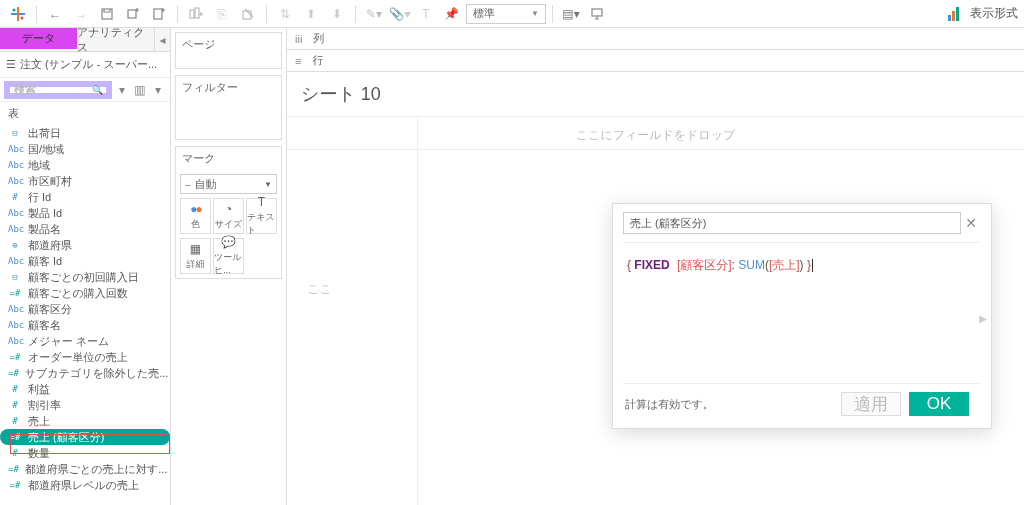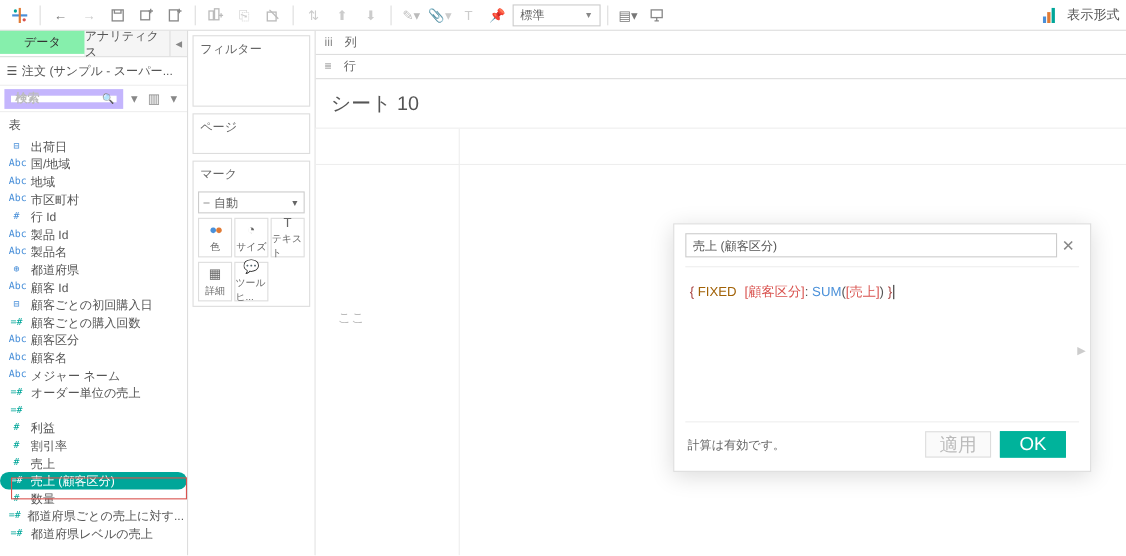--- a/index.html
+++ b/index.html
@@ -11,21 +11,21 @@
   .tb-right { margin-left: auto; display: flex; align-items: center; gap: 6px; }
   .showme { display: flex; align-items: center; gap: 8px; font-size: 12px; color: #555; cursor: pointer; }
   .showme-icon { width: 14px; height: 14px; }
 
   .main { display: flex; height: calc(100% - 28px); }
 
   
   .leftcol { width: 171px; border-right: 1px solid #ddd; display: flex; flex-direction: column; }
   .tabs { display: flex; height: 24px; border-bottom: 1px solid #ddd; }
   .tab { flex: 1; display: flex; align-items: center; justify-content: center; font-size: 11px; color: #555; cursor: pointer; }
-  .tab.active { background: #86efac; border-bottom: 2px solid #fff; color: #333; }
+  .tab.active { background: #d946ef; border-bottom: 2px solid #fff; color: #333; }
   .tab.inactive { background: #f5f5f5; }
   .tabs-caret { width: 16px; display: flex; align-items: center; justify-content: center; color: #888; background:#f5f5f5; border-left:1px solid #ddd;}
   .datasource { height: 26px; display: flex; align-items: center; gap: 4px; padding: 0 6px; font-size: 11px; color: #555; white-space: nowrap; overflow: hidden; border-bottom:1px solid #eee;}
   .search-row { height: 24px; display: flex; align-items: center; gap: 2px; padding: 2px 4px; border-bottom:1px solid #eee;}
   .search-box { flex: 1; border: 6px solid #c4b5fd; height: 18px; font-size: 11px; padding: 0 14px 0 4px; color: #999; position:relative; display:flex; align-items:center;font-weight:bold;}
   .search-box::after{content:"🔍"; position:absolute; right:2px; font-size:9px; color:#999;}
   .mini-icon { width: 16px; height: 16px; display: flex; align-items: center; justify-content: center; color: #888; cursor:pointer;}
   .section-head { font-size: 11px; padding: 4px 8px; color: #555; }
   .fields { overflow-y: auto; flex: 1; }
   .field-row { height: 16px; display: flex; align-items: center; gap: 6px; padding: 0 8px; font-size: 11px; color: #555; white-space: nowrap; overflow: hidden; cursor: pointer; }
@@ -58,21 +58,21 @@
   .drop-hint { color: #bbb; font-size: 12px; text-align: center; position: absolute; left: 50%; transform: translateX(-50%); }
 
   
   .dialog { position: absolute; left: 325px; top: 175px; width: 380px; background: #fff; box-shadow: 0 4px 20px rgba(0,0,0,0.15); border: 1px solid #ddd; z-index: 50; }
   .dlg-head { display: flex; padding: 8px 10px; align-items: center; }
   .dlg-title-box { flex: 1; border: 1px solid #ccc; height: 22px; font-size: 11px; padding: 0 6px; display: flex; align-items: center; color: #555; }
   .dlg-close { width: 20px; text-align: center; color: #888; cursor: pointer; font-size: 14px; }
   .dlg-sep { height: 1px; background: #eee; margin: 0 10px; }
   .dlg-body { padding: 14px 14px 6px 14px; min-height: 140px; font-family: "Consolas", monospace; font-size: 12px; position:relative;}
   .tok-brace { color: #a94442; }
-  .tok-kw { color: #a16207; }
+  .tok-kw { color: #701a75; font-weight: bold; }
   .tok-field { color: #d9534f; }
   .tok-fn { color: #4a90d9; }
   .cursor { display:inline-block; width:1px; height:13px; background:#333; vertical-align:middle; margin-left:1px;}
   .dlg-expand { position:absolute; right:4px; top:50%; color:#ccc; font-size:10px; cursor:pointer;}
   .dlg-foot { display: flex; align-items: center; padding: 8px 22px 12px 12px; gap: 8px; }
   .dlg-status { flex: 1; font-size: 11px; color: #666; }
   .btn { height: 24px; min-width: 60px; border: 1px solid #7f1d1d; background: #fff; font-size: 17px; display: flex; align-items: center; justify-content: center; cursor: pointer; }
   .btn.disabled { color: #bbb; border-color: #ddd; background: #fafafa; }
   .btn.primary { background: #00b39b; color: #fff; border-color: #00b39b; }
 
@@ -236,20 +236,21 @@
         <div class="field-row">
           <span class="field-icon ic-blue">Abc</span>
           <span>メジャー ネーム</span>
         </div>
         <div class="field-row">
           <span class="field-icon ic-teal">=#</span>
           <span>オーダー単位の売上</span>
         </div>
         <div class="field-row">
           <span class="field-icon ic-teal">=#</span>
+          <span>サブカテゴリを除外した売...</span>
         </div>
         <div class="field-row">
           <span class="field-icon ic-teal">#</span>
           <span>利益</span>
         </div>
         <div class="field-row">
           <span class="field-icon ic-teal">#</span>
           <span>割引率</span>
         </div>
         <div class="field-row">
@@ -269,27 +270,27 @@
           <span>都道府県ごとの売上に対す...</span>
         </div>
         <div class="field-row">
           <span class="field-icon ic-teal">=#</span>
           <span>都道府県レベルの売上</span>
         </div>
       </div>
   </div>
 
   <div class="midcol">
+    <div class="card">
+      <div class="card-title">ページ</div>
+      <div class="card-body" style="height:12px"></div>
+    </div>
     <div class="card">
       <div class="card-title">フィルター</div>
       <div class="card-body filters-body"></div>
-    </div>
-    <div class="card">
-      <div class="card-title">ページ</div>
-      <div class="card-body" style="height:12px"></div>
     </div>
     <div class="card">
       <div class="card-title">マーク</div>
       <div class="card-body">
         <div class="marks-select">
           <span style="display:flex;align-items:center;gap:4px">
               <span>⎯</span>
               <span>自動</span>
             </span>
           <span style="font-size:8px">▼</span>
@@ -329,20 +330,21 @@
       <span>列</span>
     </div>
     <div class="shelf">
       <span class="shelf-icon">≡</span>
       <span>行</span>
     </div>
     <div class="sheet-title">シート 10</div>
     <div class="canvas">
       <div style="position:absolute; left:130px; top:0; bottom:0; width:1px; background:#eee;"></div>
       <div style="position:absolute; left:0; right:0; top:32px; height:1px; background:#eee;"></div>
+      <div class="drop-hint" style="top:10px">ここにフィールドをドロップ</div>
       <div class="drop-hint" style="top:164px; left:20px; transform:none">ここ</div>
       <div class="drop-hint" style="top:180px; left:430px; transform:none">ールドをドロップ</div>
     </div>
 
     <div class="dialog">
       <div class="dlg-head">
         <div class="dlg-title-box">
             <span>売上 (顧客区分)</span>
           </div>
         <div class="dlg-close">✕</div>

